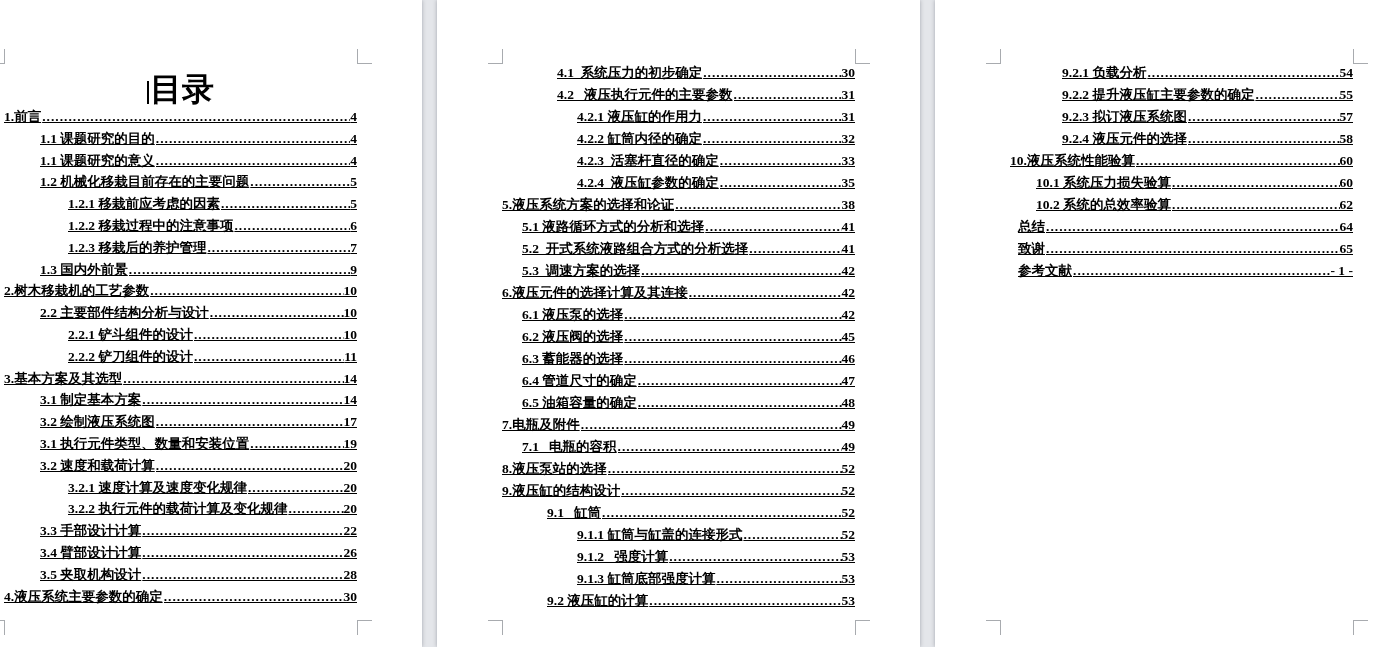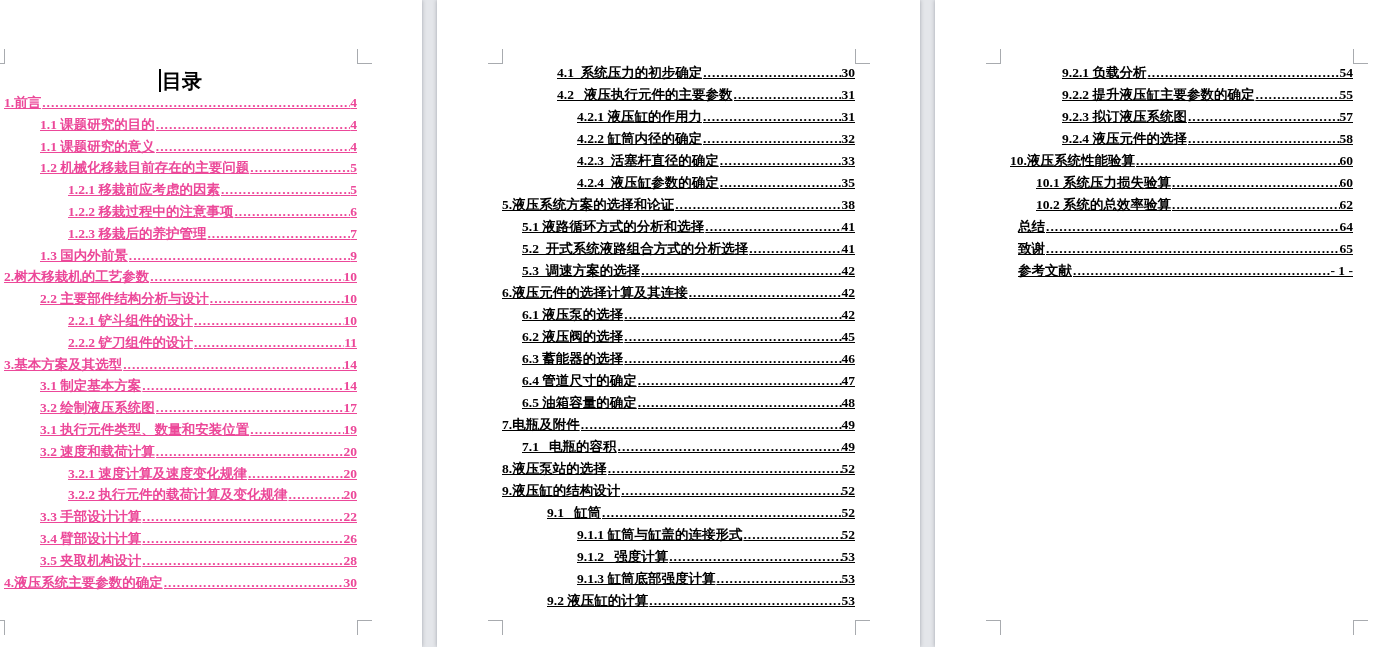--- a/index.html
+++ b/index.html
@@ -15,21 +15,21 @@
     box-shadow:0 0 4px rgba(40,45,60,.35);
   }
   
   .crop{position:absolute;width:14px;height:14px;border:0 solid #a8abaf;}
   .crop.tl{left:51px; top:49px; border-right-width:1px;border-bottom-width:1px;}
   .crop.tr{left:418px;top:49px; border-left-width:1px; border-bottom-width:1px;}
   .crop.bl{left:51px; top:620px;border-right-width:1px;border-top-width:1px;}
   .crop.br{left:418px;top:620px;border-left-width:1px; border-top-width:1px;}
   .doc-title{
     position:absolute;left:65px;right:65px;top:68px;height:32px;
-    text-align:center;font-size:20px;font-weight:700;color:#000;
+    text-align:center;font-size:32px;font-weight:700;color:#000;
     white-space:nowrap;
   }
   .caret{
     display:inline-block;width:2px;height:23px;background:#000;
     vertical-align:-4px;margin-right:1px;
   }
   .rows{position:absolute;left:65px;right:65px;color:#000;text-decoration:underline;}
   .row{
     display:flex;align-items:baseline;
     font-size:13.5px;font-weight:700;white-space:pre;
@@ -44,21 +44,21 @@
 </head>
 <body>
 
 <div id="canvas" style="background: rgb(228, 230, 234);">
     <section class="page" style="left: -61px; background: rgb(255, 255, 255);">
       <div class="crop tl" style="border-color: rgb(168, 171, 175);"></div>
       <div class="crop tr" style="border-color: rgb(168, 171, 175);"></div>
       <div class="crop bl" style="border-color: rgb(168, 171, 175);"></div>
       <div class="crop br" style="border-color: rgb(168, 171, 175);"></div>
       <div class="doc-title"><span class="caret" style="background: rgb(0, 0, 0);"></span><span>目录</span></div>
-      <div class="rows" style="top: 92px; color: #ec4899;">
+      <div class="rows" style="top: 106px; color: #000000;">
         <div class="row" style="height: 21.8px; line-height: 21.8px; padding-left: 0px;"><span class="lbl">1.前言</span><span class="dots">................................................................................................................................................................................................................................................</span><span class="pg">4</span></div>
         <div class="row" style="height: 21.8px; line-height: 21.8px; padding-left: 36px;"><span class="lbl">1.1 课题研究的目的</span><span class="dots">................................................................................................................................................................................................................................................</span><span class="pg">4</span></div>
         <div class="row" style="height: 21.8px; line-height: 21.8px; padding-left: 36px;"><span class="lbl">1.1 课题研究的意义</span><span class="dots">................................................................................................................................................................................................................................................</span><span class="pg">4</span></div>
         <div class="row" style="height: 21.8px; line-height: 21.8px; padding-left: 36px;"><span class="lbl">1.2 机械化移栽目前存在的主要问题</span><span class="dots">................................................................................................................................................................................................................................................</span><span class="pg">5</span></div>
         <div class="row" style="height: 21.8px; line-height: 21.8px; padding-left: 64px;"><span class="lbl">1.2.1 移栽前应考虑的因素</span><span class="dots">................................................................................................................................................................................................................................................</span><span class="pg">5</span></div>
         <div class="row" style="height: 21.8px; line-height: 21.8px; padding-left: 64px;"><span class="lbl">1.2.2 移栽过程中的注意事项</span><span class="dots">................................................................................................................................................................................................................................................</span><span class="pg">6</span></div>
         <div class="row" style="height: 21.8px; line-height: 21.8px; padding-left: 64px;"><span class="lbl">1.2.3 移栽后的养护管理</span><span class="dots">................................................................................................................................................................................................................................................</span><span class="pg">7</span></div>
         <div class="row" style="height: 21.8px; line-height: 21.8px; padding-left: 36px;"><span class="lbl">1.3 国内外前景</span><span class="dots">................................................................................................................................................................................................................................................</span><span class="pg">9</span></div>
         <div class="row" style="height: 21.8px; line-height: 21.8px; padding-left: 0px;"><span class="lbl">2.树木移栽机的工艺参数</span><span class="dots">................................................................................................................................................................................................................................................</span><span class="pg">10</span></div>
         <div class="row" style="height: 21.8px; line-height: 21.8px; padding-left: 36px;"><span class="lbl">2.2 主要部件结构分析与设计</span><span class="dots">................................................................................................................................................................................................................................................</span><span class="pg">10</span></div>

